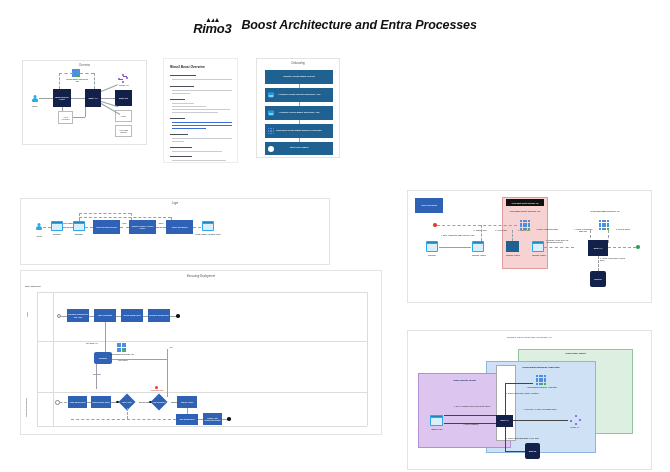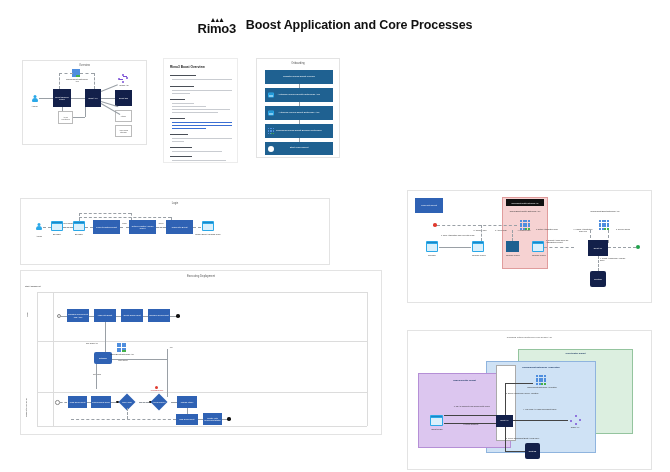--- a/index.html
+++ b/index.html
@@ -1,18 +1,18 @@
 <!DOCTYPE html>
 <html><head>
 <meta charset="utf-8">
 <style>
   * { box-sizing: border-box; margin:0; padding:0; }
   html,body { width:670px; height:472px; overflow:hidden; background:#ffffff;
               font-family:"Liberation Sans", sans-serif; }
-  .canvas { position:relative; width:670px; height:472px; background:#ffffff; }
+  .canvas { position:relative; width:670px; height:472px; background:#ffffff;font-style:italic; }
 
   
   .header { position:absolute; left:0; top:8px; width:670px; height:34px;
             display:flex; align-items:center; justify-content:center; gap:10px; }
   .logo { display:flex; flex-direction:column; align-items:center; line-height:1; }
   .logo .peaks { font-size:7px; color:#111; letter-spacing:-1px; height:6px; }
   .logo .word { font-size:13px; font-weight:bold; color:#111; letter-spacing:-0.3px; }
   .title { font-size:12.5px; font-weight:bold; color:#111; letter-spacing:-0.1px; }
 
   
@@ -105,21 +105,21 @@
 </head>
 <body>
 
 <div class="canvas">
 
   <div class="header">
     <div class="logo">
       <div class="peaks">▲▴▲</div>
       <div class="word">Rimo3</div>
     </div>
-    <div class="title">Boost Application and Core Processes</div>
+    <div class="title">Boost Architecture and Entra Processes</div>
   </div>
 
   <div class="panel" style="left:22px; top:60px; width:125px; height:85px;">
     <div class="panel-title">Overview</div>
 
     <div class="person" style="left:8px; top:34px; width:7px; height:8px;">
       <span class="h"></span>
         <span class="b"></span>
     </div>
     <div class="lbl" style="left:3px; top:44px; width:17px; font-size:2.2px;">Admin</div>

